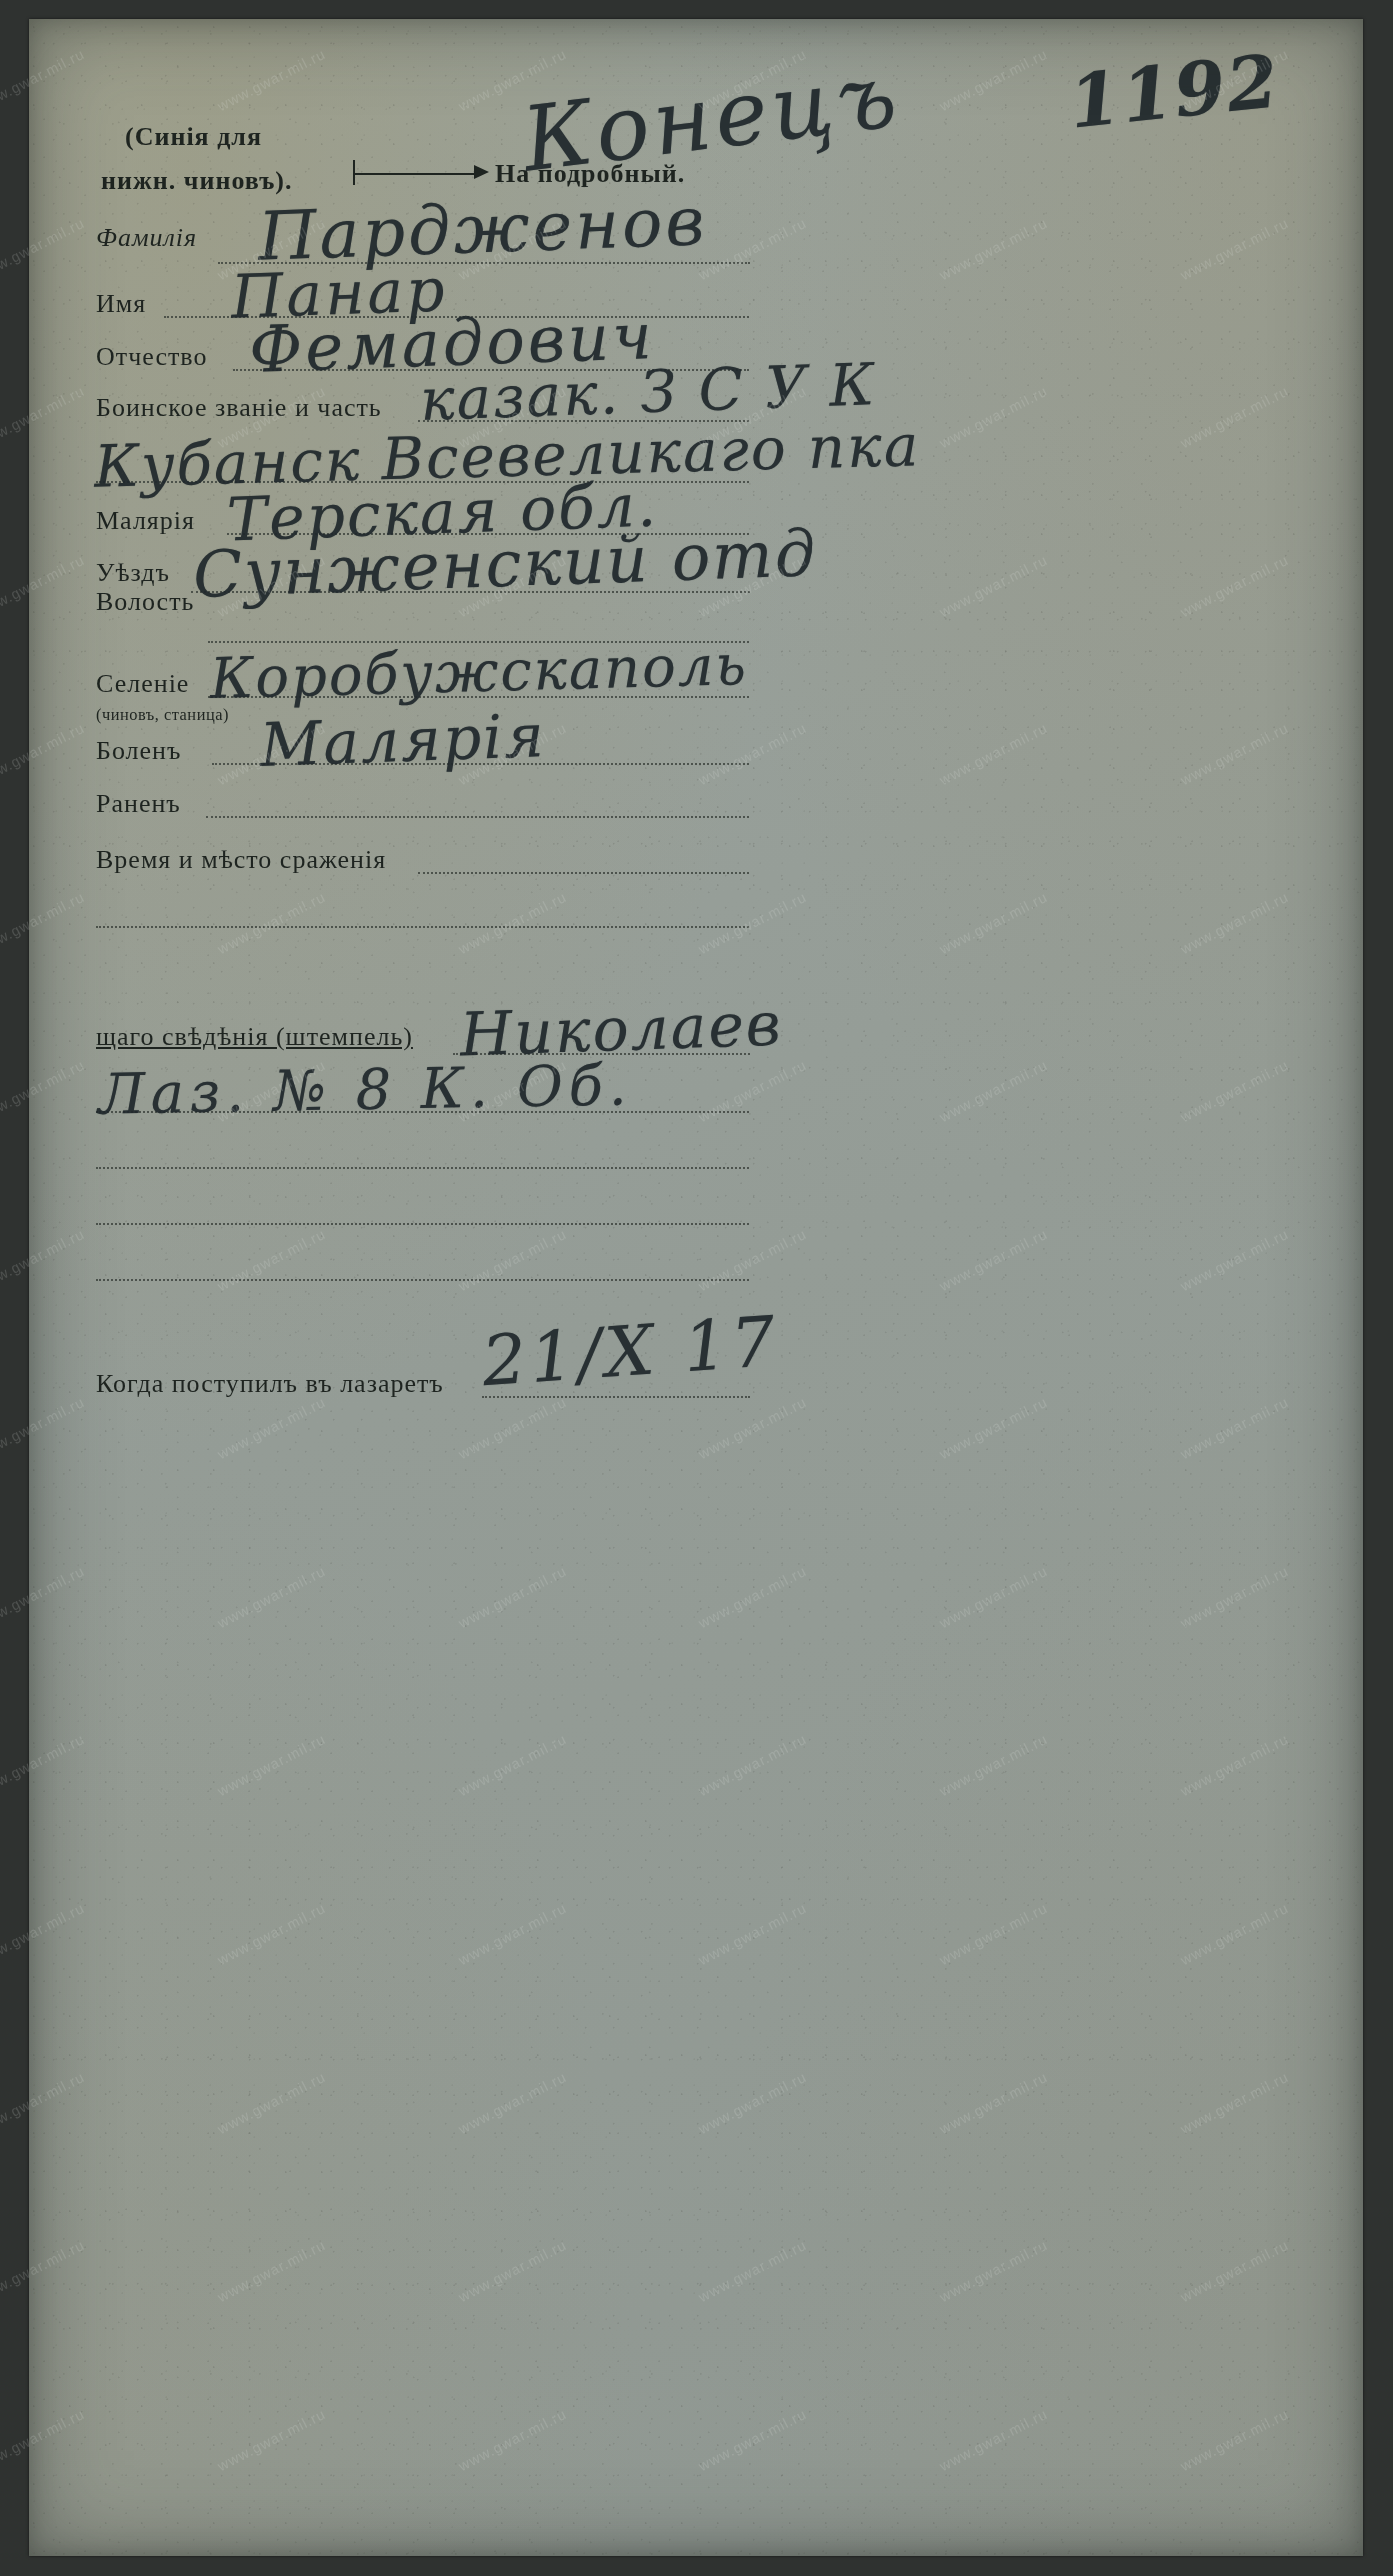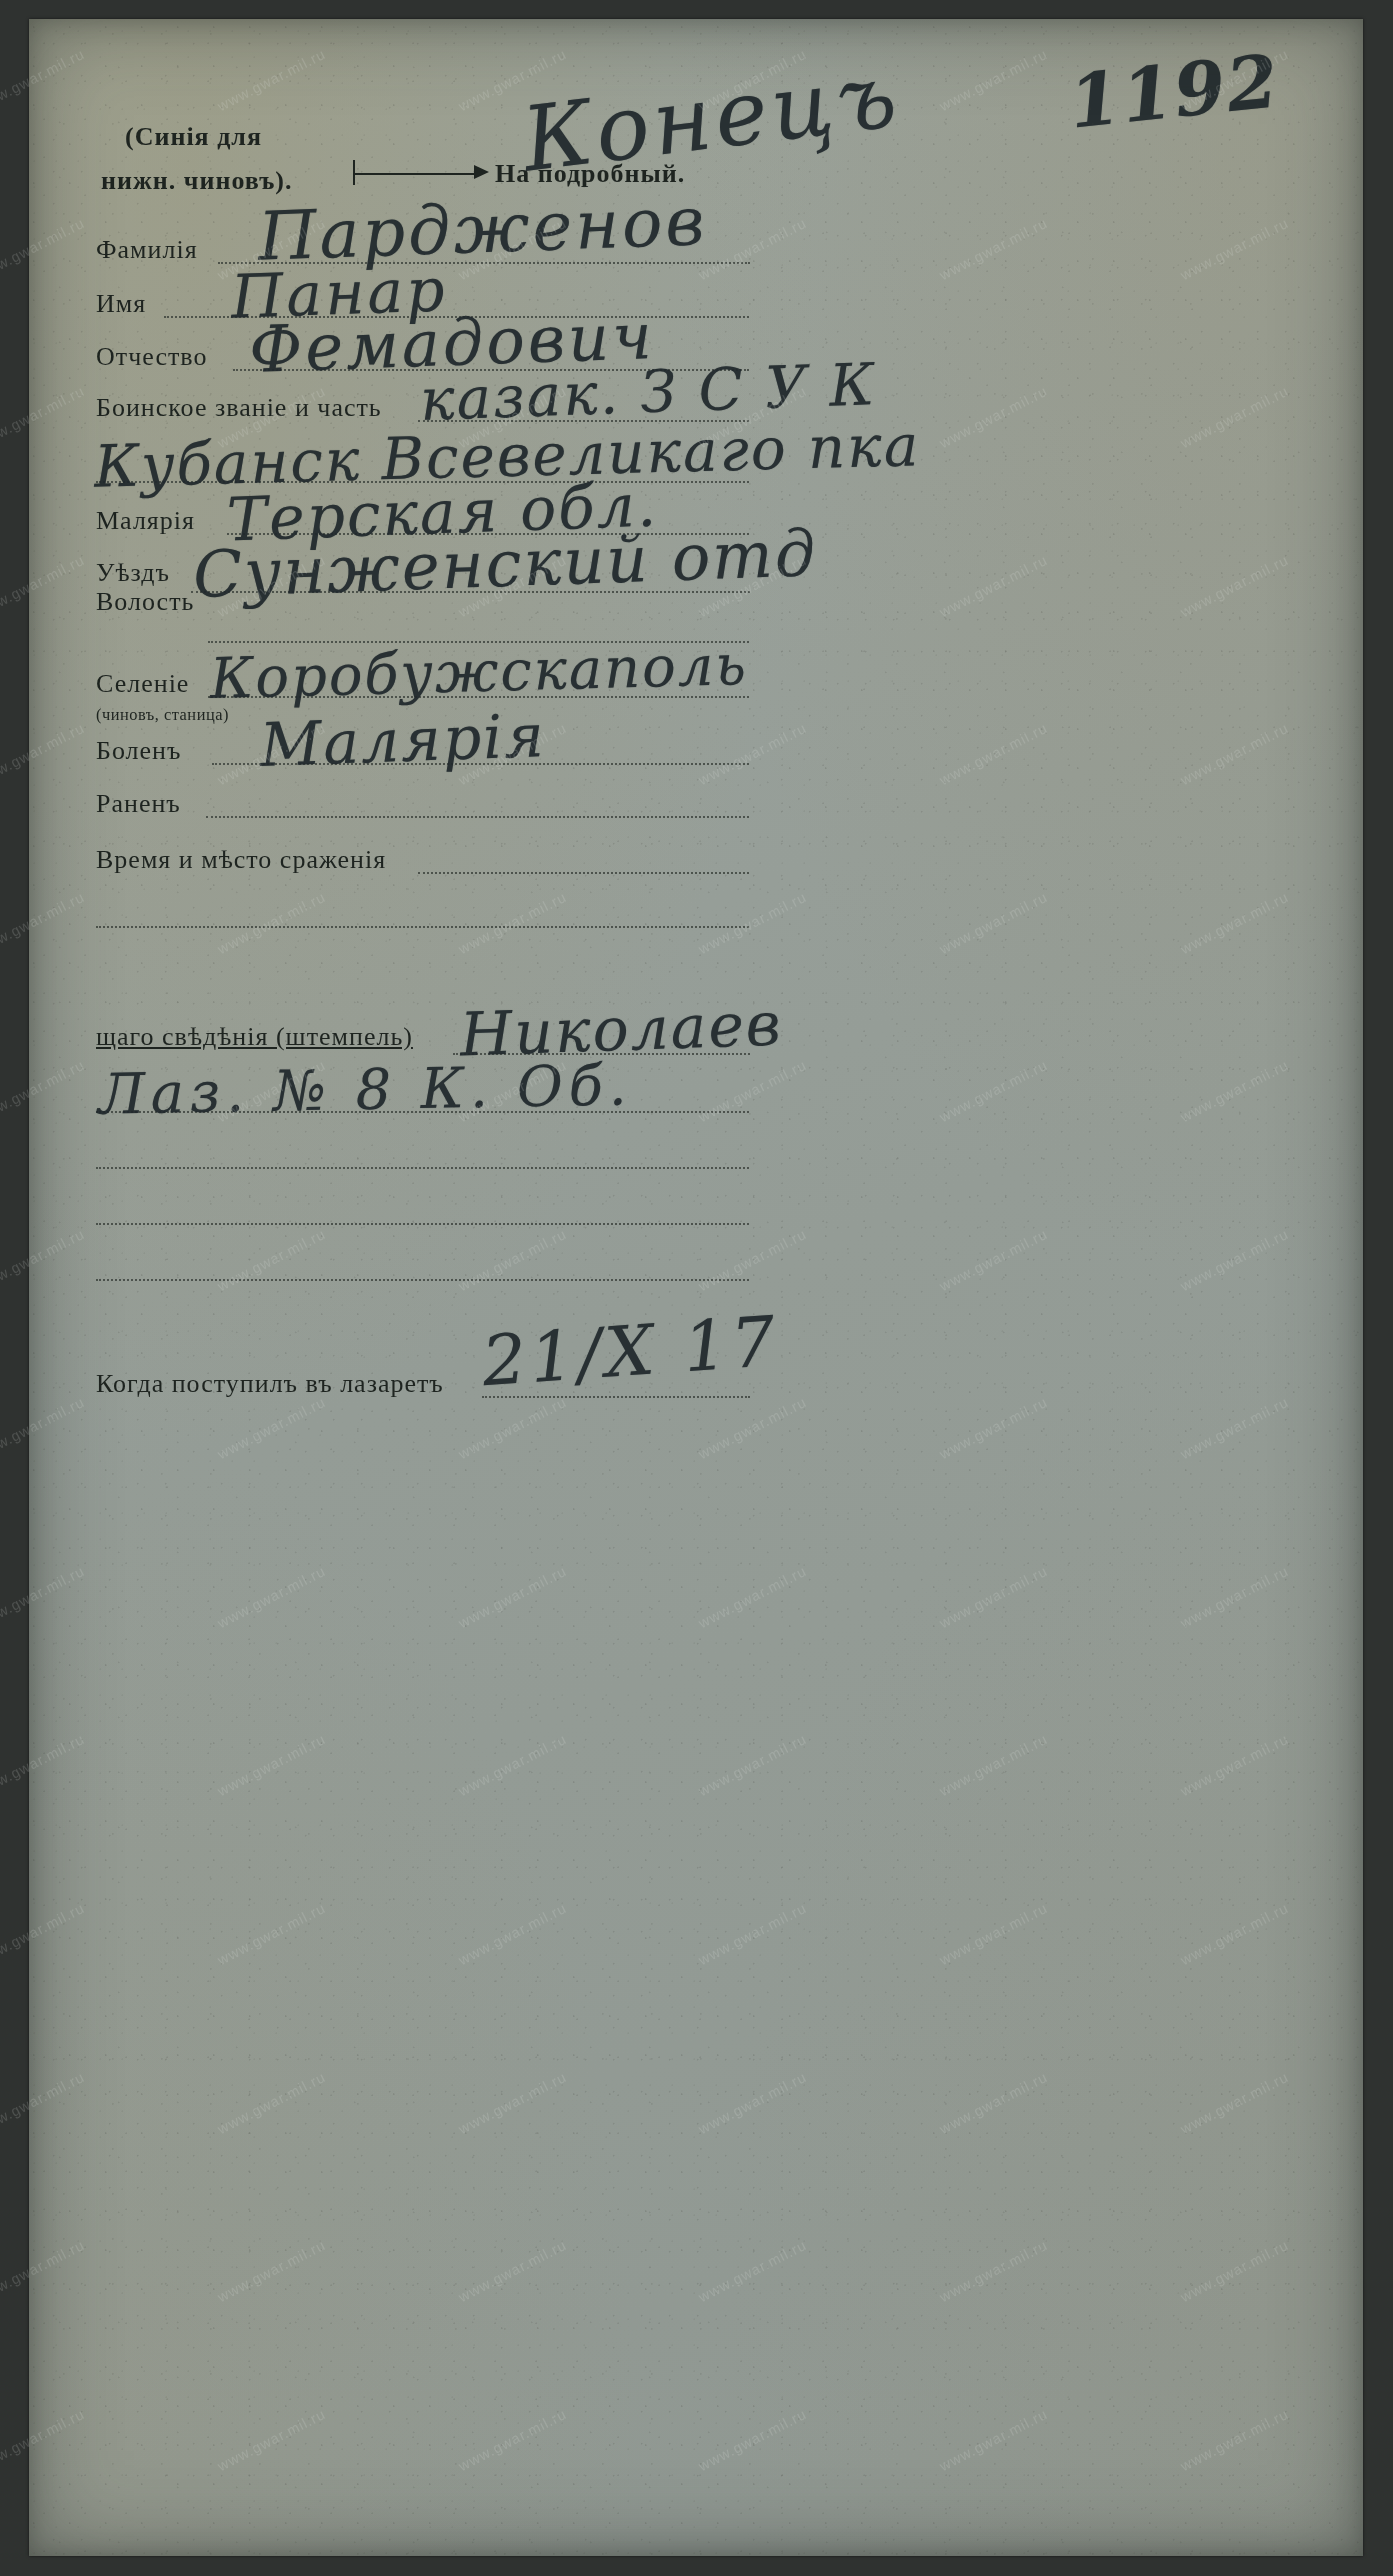--- a/index.html
+++ b/index.html
@@ -140,21 +140,21 @@
 
     <div class="pr hdr" style="left:96px; top:103px;">(Синія для</div>
     <div class="pr hdr" style="left:72px; top:147px;">нижн. чиновъ).</div>
 
     <div class="tick" style="left:324px; top:141px;"></div>
     <div class="arrow-line" style="left:324px; top:154px; width:125px;"></div>
     <div class="arrow-head" style="left:445px; top:146px;"></div>
 
     <div class="pr hdr" style="left:466px; top:140px;">На подробный.</div>
 
-    <div class="pr label" style="left:67px; top:216px;">Фамилія</div>
+    <div class="pr label" style="left:67px; top:204px;font-style:italic;">Фамилія</div>
     <div class="dots" style="left:189px; top:241px; width:532px;"></div>
     <div class="hw" style="left:229px; top:171px; font-size:67px; transform:rotate(-2deg); letter-spacing:2.9px;">Пардженов</div>
 
     <div class="pr label" style="left:67px; top:270px;">Имя</div>
     <div class="dots" style="left:135px; top:295px; width:585px;"></div>
     <div class="hw" style="left:202px; top:239px; font-size:60px; transform:rotate(-2deg); letter-spacing:2.9px;">Панар</div>
 
     <div class="pr label" style="left:67px; top:323px;">Отчество</div>
     <div class="dots" style="left:204px; top:348px; width:516px;"></div>
     <div class="hw" style="left:220px; top:287px; font-size:64px; transform:rotate(-2deg); letter-spacing:2.9px;">Фемадович</div>

